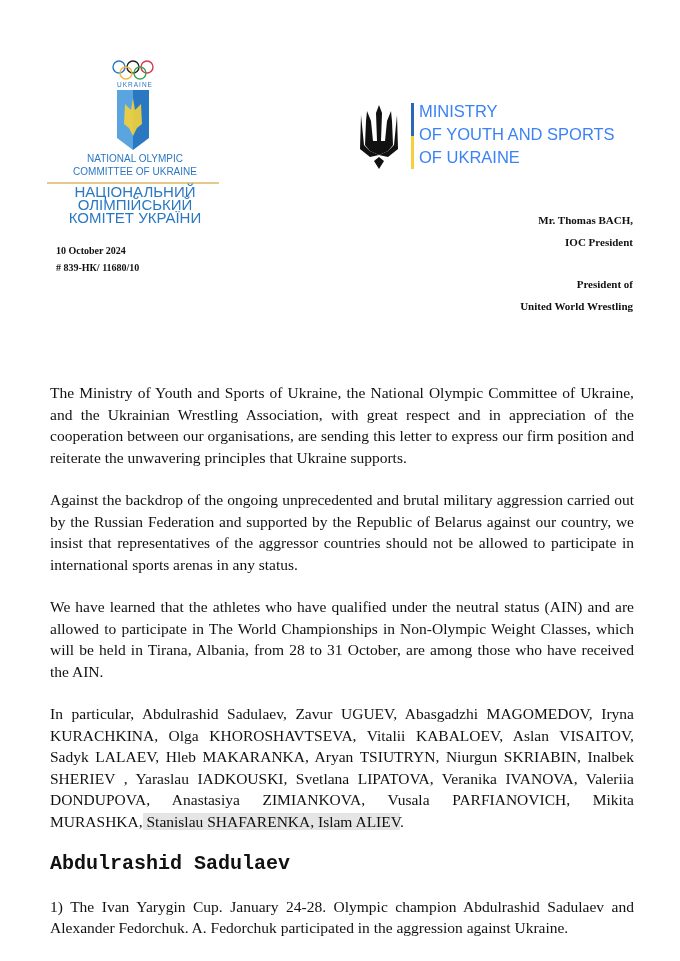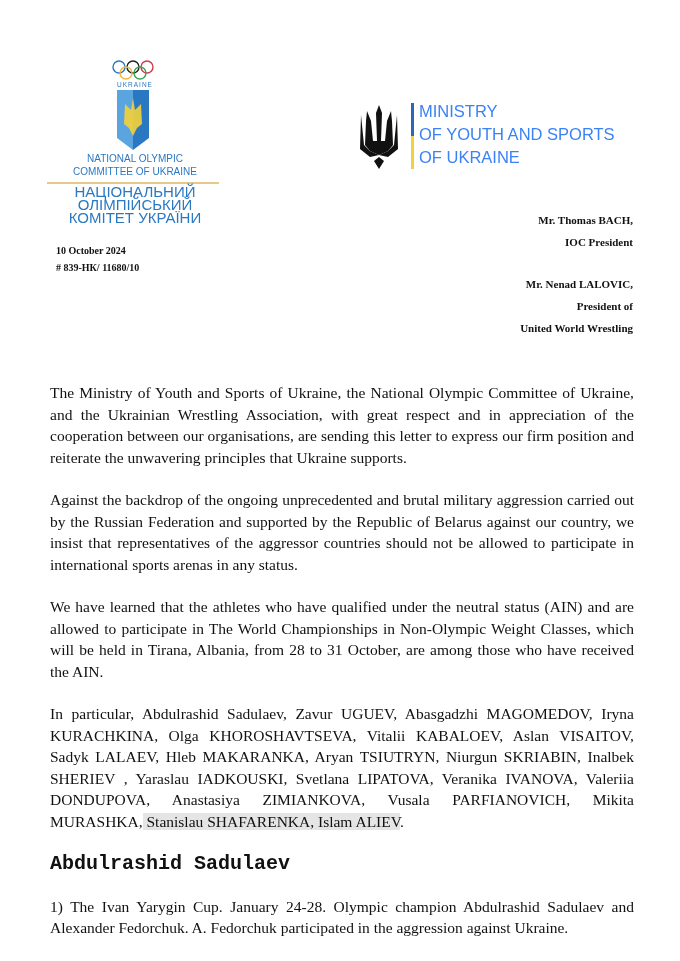--- a/index.html
+++ b/index.html
@@ -84,21 +84,20 @@
 <div class="ref">
   <div>10 October 2024</div>
   <div># 839-НК/ 11680/10</div>
 </div>
 
 <div class="addr addr1">
   <div>Mr. Thomas BACH,</div>
   <div>IOC President</div>
 </div>
 <div class="addr addr2">
-  <div>Mr. Nenad LALOVIC,</div>
   <div>President of</div>
   <div>United World Wrestling</div>
 </div>
 
 <div class="body">
   <p>The Ministry of Youth and Sports of Ukraine, the National Olympic Committee of Ukraine, and the Ukrainian Wrestling Association, with great respect and in appreciation of the cooperation between our organisations, are sending this letter to express our firm position and reiterate the unwavering principles that Ukraine supports.</p>
   <p>Against the backdrop of the ongoing unprecedented and brutal military aggression carried out by the Russian Federation and supported by the Republic of Belarus against our country, we insist that representatives of the aggressor countries should not be allowed to participate in international sports arenas in any status.</p>
   <p>We have learned that the athletes who have qualified under the neutral status (AIN) and are allowed to participate in The World Championships in Non-Olympic Weight Classes, which will be held in Tirana, Albania, from 28 to 31 October, are among those who have received the AIN.</p>
   <p><span>In particular, Abdulrashid Sadulaev, Zavur UGUEV, Abasgadzhi MAGOMEDOV, Iryna KURACHKINA, Olga KHOROSHAVTSEVA, Vitalii KABALOEV, Aslan VISAITOV, Sadyk LALAEV, Hleb MAKARANKA, Aryan TSIUTRYN, Niurgun SKRIABIN, Inalbek SHERIEV , Yaraslau IADKOUSKI, Svetlana LIPATOVA, Veranika IVANOVA, Valeriia DONDUPOVA, Anastasiya ZIMIANKOVA,  Vusala PARFIANOVICH, Mikita MURASHKA,</span><span class="hl"> Stanislau SHAFARENKA,  Islam ALIEV</span><span>.</span></p>
   <h3>Abdulrashid Sadulaev</h3>

